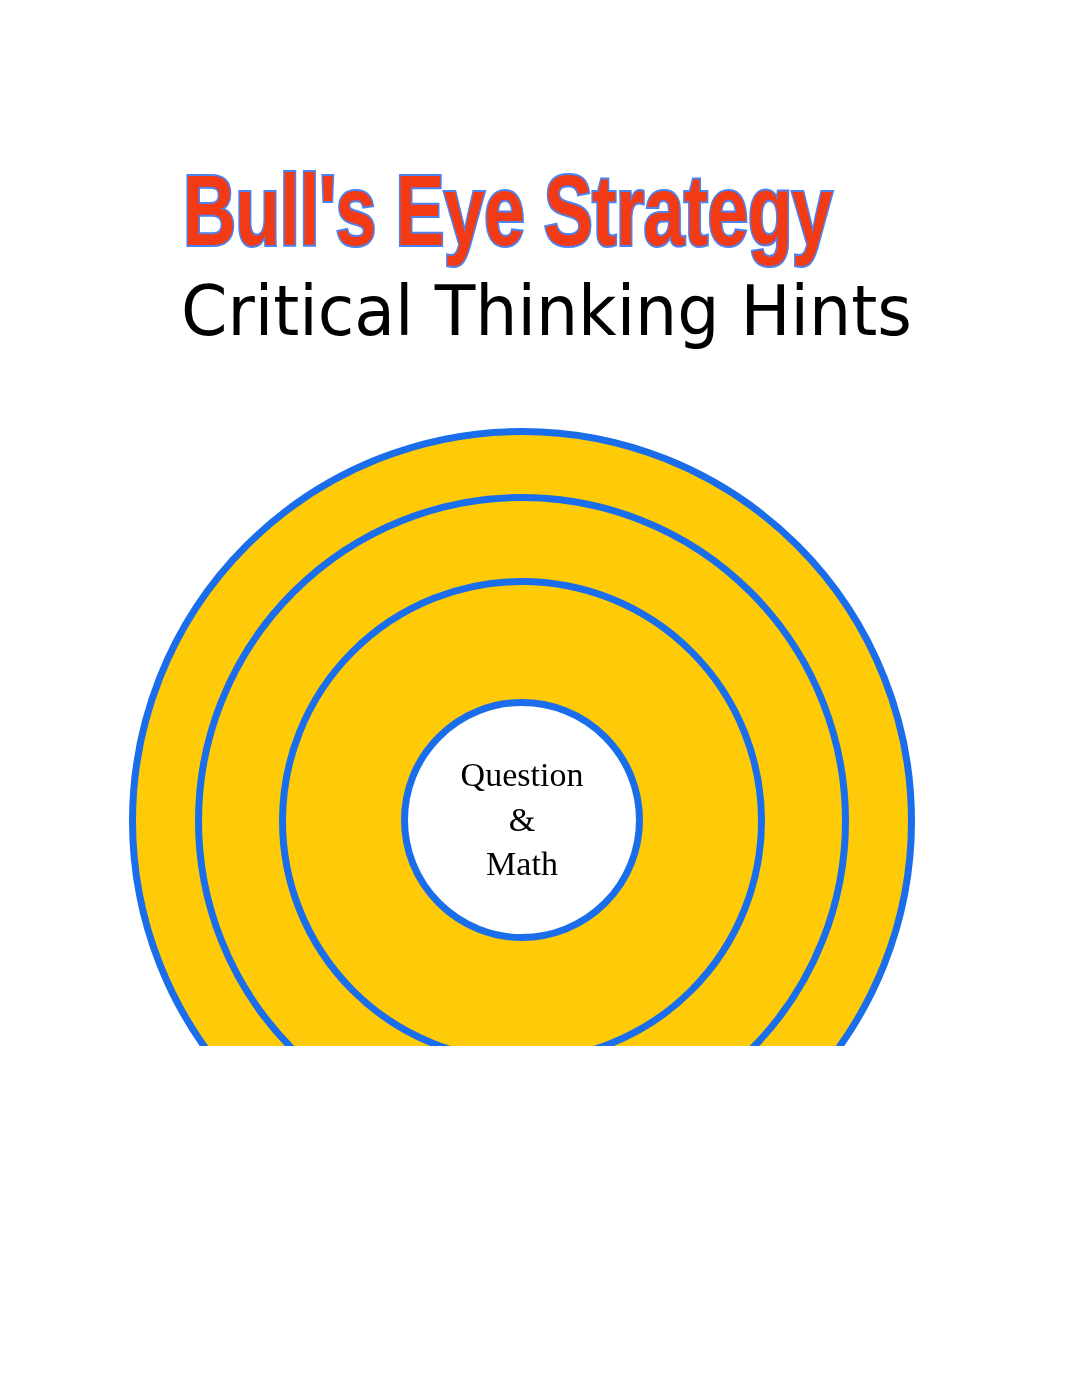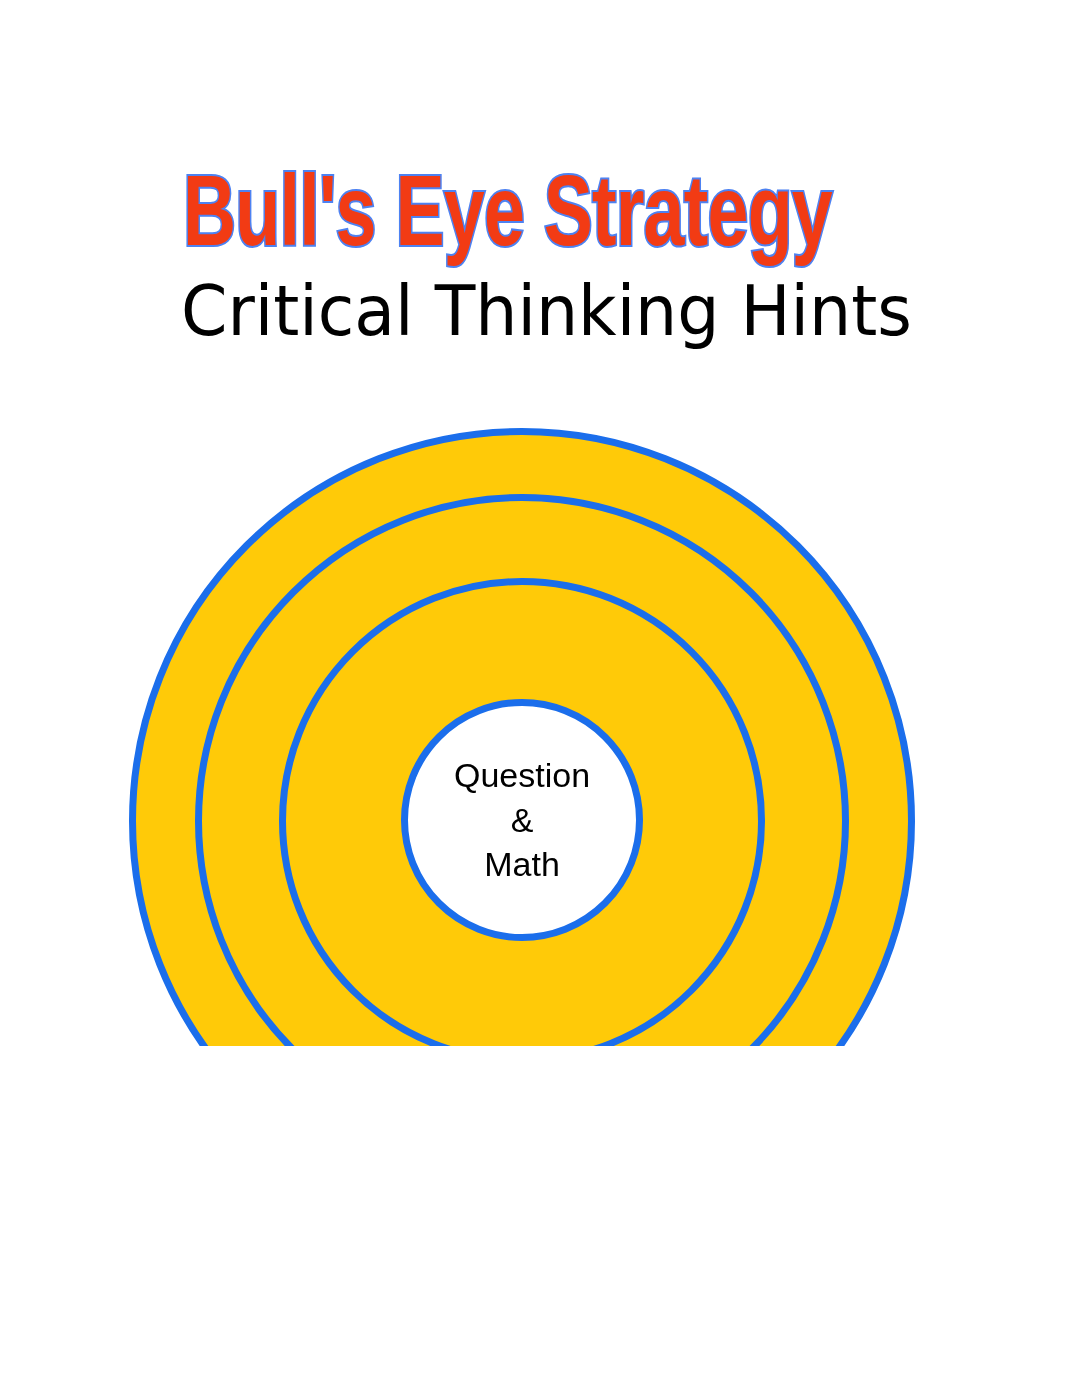--- a/index.html
+++ b/index.html
@@ -64,21 +64,21 @@
     width: 242px; height: 242px;
     border-radius: 50%;
     border: 7px solid var(--ring-border);
     background: var(--center-fill);
     display: flex;
     flex-direction: column;
     align-items: center;
     justify-content: center;
   }
   .center-line {
-    font-family: Liberation Sans, sans-serif;
+    font-family: Liberation Serif, serif;
     font-size: 34px;
     line-height: 1.32;
     color: var(--text-color);
     text-align: center;
     white-space: nowrap;
   }
   .copyright {
     position: absolute;
     right: 80px;
     top: 1305px;

